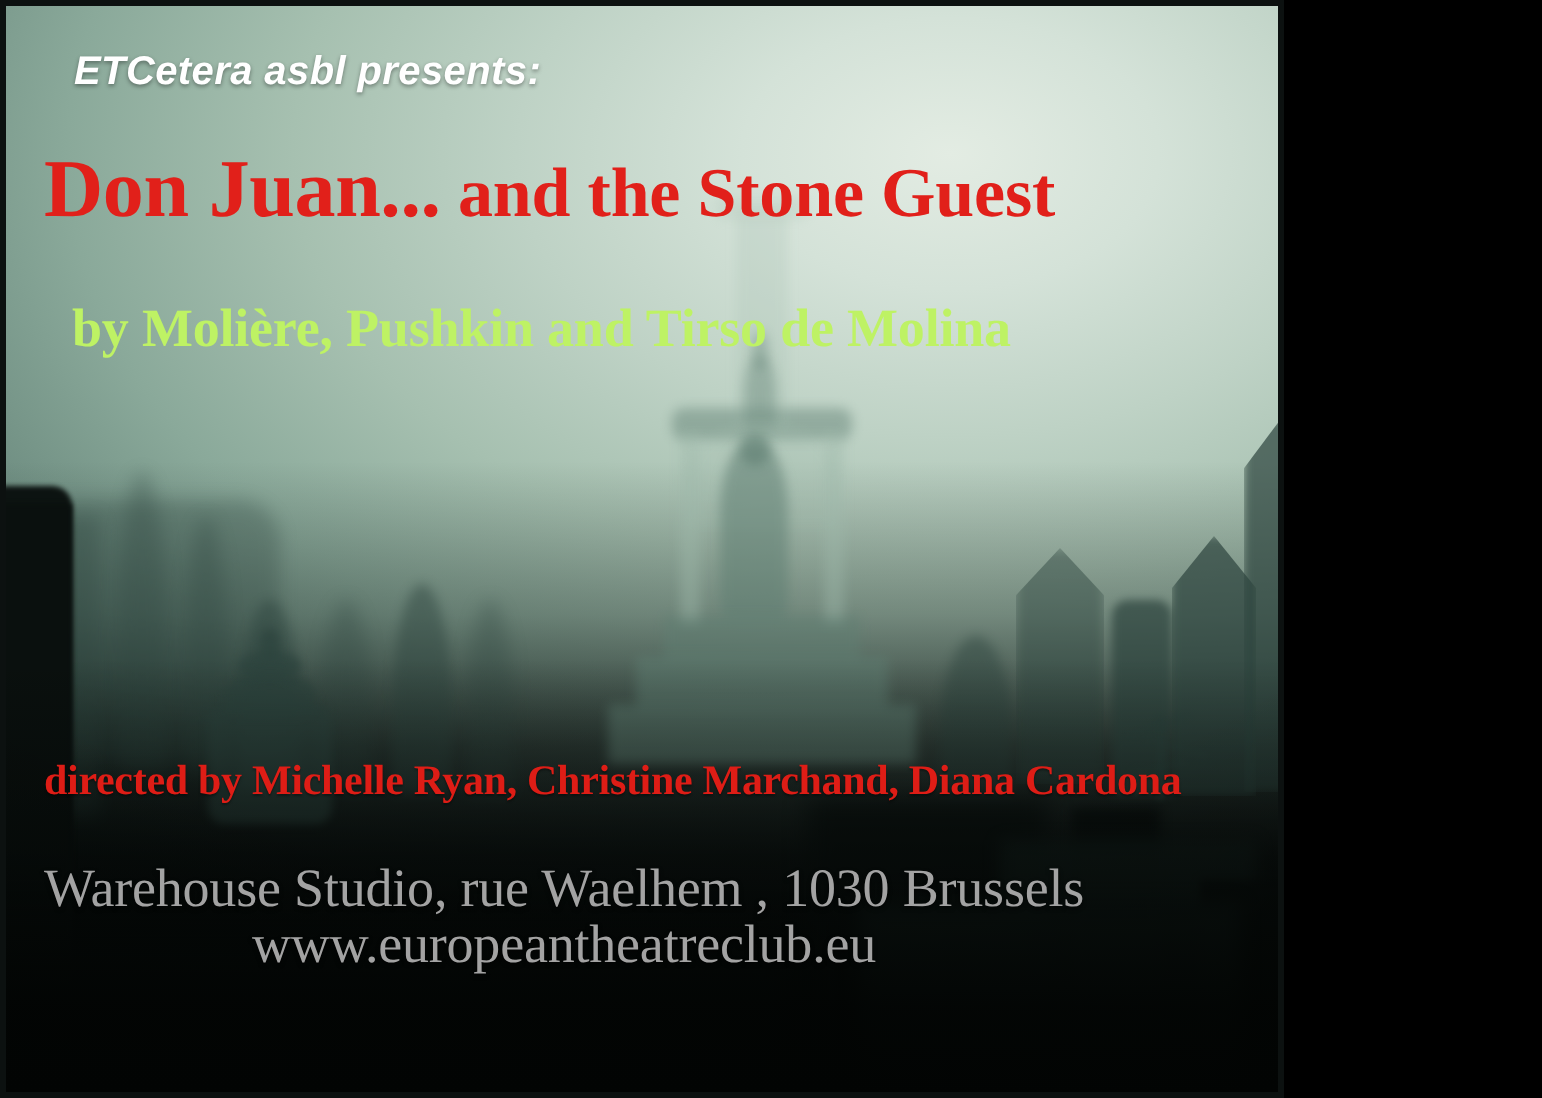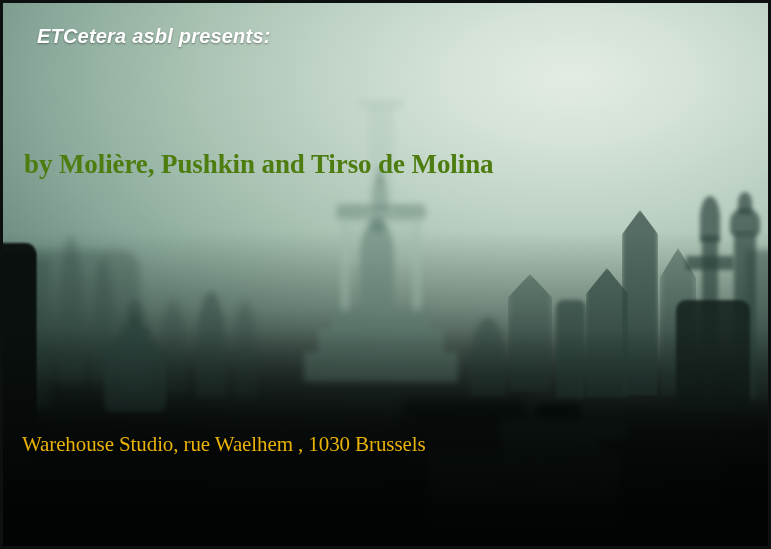--- a/index.html
+++ b/index.html
@@ -2,21 +2,21 @@
 <html><head>
 <meta charset="utf-8">
 <style>
   html, body {
     margin: 0;
     padding: 0;
     background: #000;
   }
   #poster {
     position: relative;
-    width: 771px;
+    width: 642px;
     height: 549px;
     overflow: hidden;
     background: #0d1412;
     font-family: "Liberation Serif", serif;
     user-select: none;
     text-align: center;
   }
 
   
   .bg-layer { position: absolute; inset: 0; }
@@ -109,25 +109,25 @@
   .title .t-rest {
     font-family: "Liberation Serif", serif;
     font-weight: bold;
     font-size: 35px;
     color: #e1201a;
     letter-spacing: -0.1px;
   }
 
   .authors {
     position: absolute;
-    left: 24px; top: 149px;
+    left: 36px; top: 149px;
     font-family: "Liberation Serif", serif;
     font-weight: bold;
     font-size: 27px;
-    color: #4d7c0f;
+    color: #bef264;
     white-space: nowrap;
     letter-spacing: -0.1px;
   }
 
   .credits {
     position: absolute;
     left: 22px; top: 377px;
     line-height: 26px;
   }
   .credits .cline {
@@ -141,22 +141,22 @@
   }
 
   .venue {
     position: absolute;
     left: 22px; top: 430px;
     line-height: 28px;
   }
   .venue .vline {
     font-family: "Liberation Serif", serif;
     font-weight: normal;
-    font-size: 21px;
-    color: #eab308;
+    font-size: 27px;
+    color: #a3a3a3;
     white-space: nowrap;
     letter-spacing: -0.1px;
     text-shadow: 0 1px 2px rgba(0,0,0,0.6);
   }
 </style>
 </head>
 <body>
 
 <div id="poster">
 
@@ -233,24 +233,29 @@
     <div class="stone s-black" style="left:-20px; top:468px; width:420px; height:110px; filter:blur(10px);"></div>
   </div>
 
   <div class="bg-layer bg-vignette"></div>
   <div class="bg-layer bg-frame"></div>
 
   <div class="content">
 
     <div class="presents">ETCetera asbl presents:</div>
 
+    <div class="title">
+      <span class="t-main">Don Juan...</span><span class="t-rest"> and the Stone Guest</span>
+    </div>
 
     <div class="authors">by Molière, Pushkin and Tirso de Molina</div>
 
     <div class="credits">
+      <div class="cline">directed by Michelle Ryan, Christine Marchand, Diana Cardona</div>
     </div>
 
     <div class="venue">
       <div class="vline">Warehouse Studio, rue Waelhem , 1030 Brussels</div>
+      <div class="vline">www.europeantheatreclub.eu</div>
     </div>
 
   </div>
 </div>
 
 </body></html>

